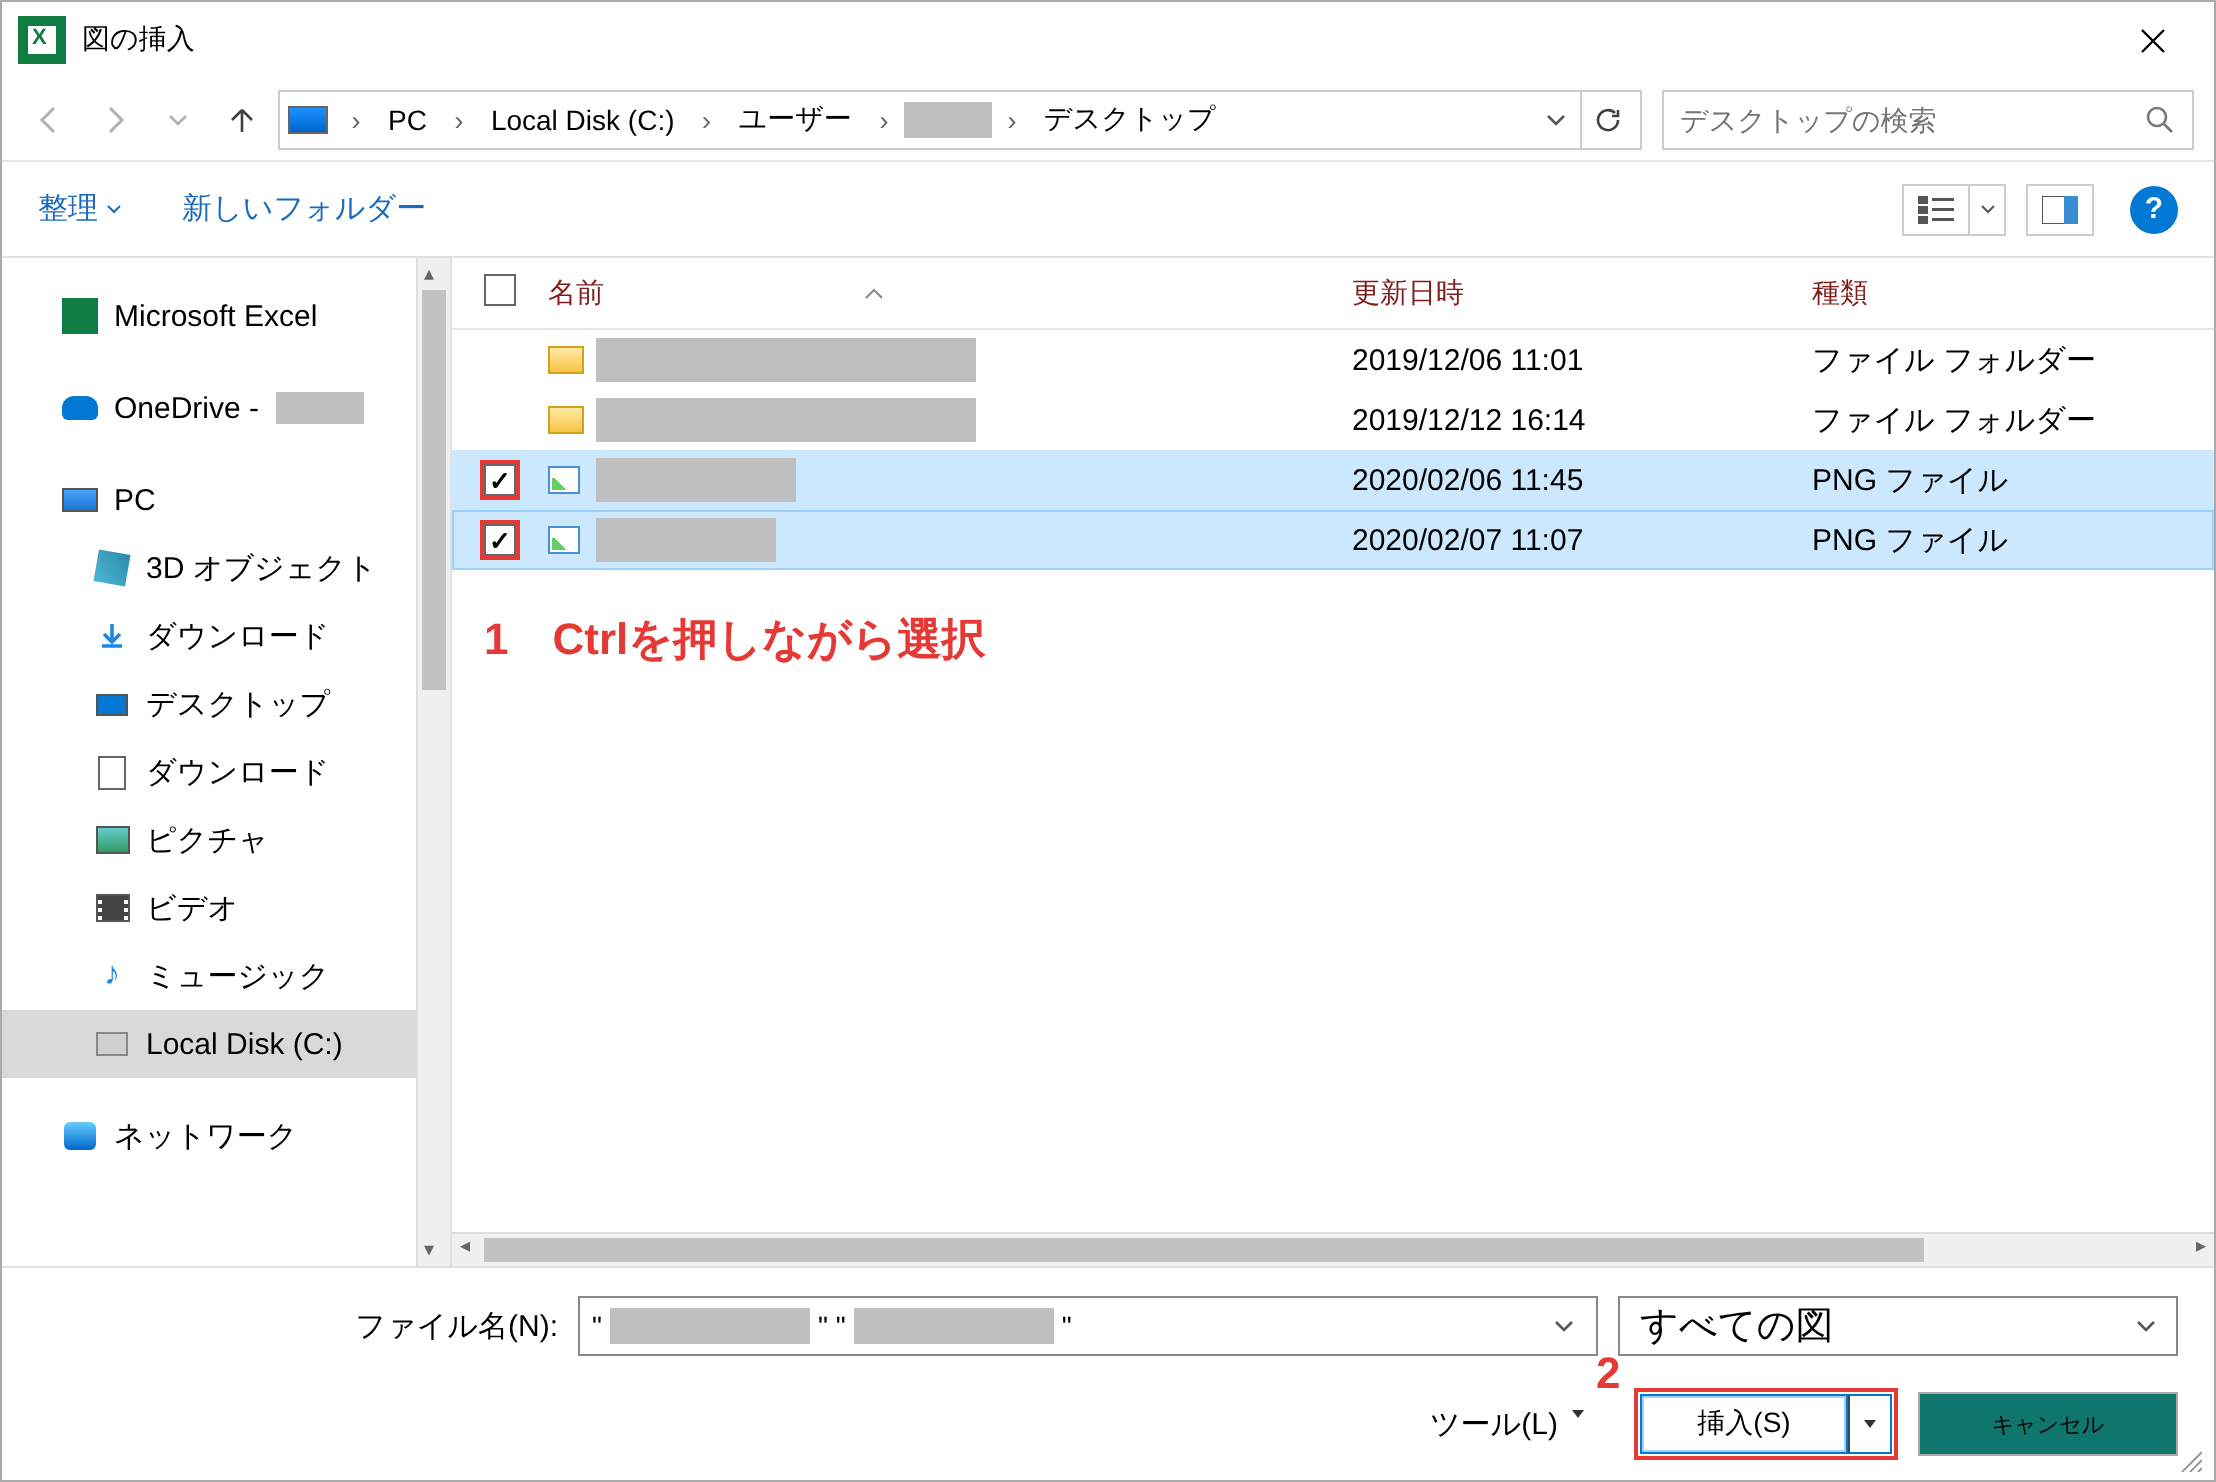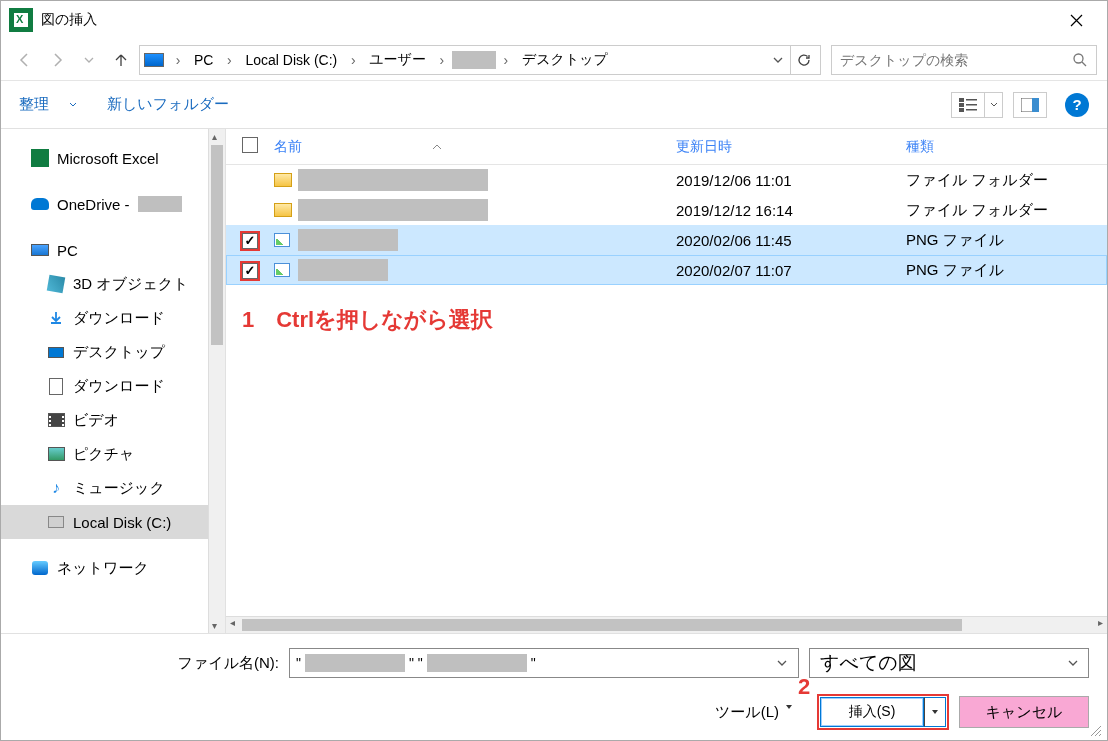--- a/index.html
+++ b/index.html
@@ -27,21 +27,21 @@
 .addr-redacted { width: 44px; height: 18px; background: #bfbfbf; }
 .addr-spacer { flex: 1; }
 .addr-drop { width: 20px; display: flex; align-items: center; justify-content: center; color: #555; }
 .refresh-btn { display: flex; align-items: center; justify-content: center; width: 26px; border-left: 1px solid #ccc; height: 100%; }
 .searchbox { width: 266px; height: 30px; border: 1px solid #ccc; display: flex; align-items: center; padding: 0 8px; color: #888; margin-left: 6px; }
 .searchbox input { border: none; outline: none; flex: 1; font-size: 14px; color: #888; }
 .search-icon { width: 16px; height: 16px; }
 
 
 .toolbar { height: 48px; display: flex; align-items: center; padding: 0 18px; border-bottom: 1px solid #e1e1e1; }
-.tb-item { display: flex; align-items: center; gap: 20px; color: #1a6bbf; cursor: pointer; font-size: 15px; }
+.tb-item { display: flex; align-items: center; gap: 4px; color: #1a6bbf; cursor: pointer; font-size: 15px; }
 .tb-new { margin-left: 30px; }
 .tb-spacer { flex: 1; }
 .tb-view { width: 34px; height: 26px; border: 1px solid #ccc; display: flex; align-items: center; justify-content: center; }
 .tb-view-drop { width: 18px; height: 26px; border: 1px solid #ccc; border-left: none; display: flex; align-items: center; justify-content: center; }
 .tb-preview { width: 34px; height: 26px; border: 1px solid #ccc; display: flex; align-items: center; justify-content: center; margin-left: 10px; }
 .tb-help { width: 24px; height: 24px; border-radius: 50%; background: #0078d4; color: #fff; display: flex; align-items: center; justify-content: center; font-weight: bold; margin-left: 18px; font-size: 15px; }
 
 
 .body { flex: 1; display: flex; overflow: hidden; }
 .sidebar { width: 225px; display: flex; border-right: 1px solid #e1e1e1; }
@@ -67,21 +67,21 @@
 .icon-network { width: 16px; height: 14px; background: linear-gradient(180deg, #6cf, #06c); border-radius: 3px; }
 .tree-redacted { width: 44px; height: 16px; background: #bfbfbf; }
 
 .vscroll { width: 17px; background: #f0f0f0; border-left: 1px solid #ddd; position: relative; }
 .vscroll::before { content: "▴"; position: absolute; top: 2px; left: 3px; font-size: 10px; color: #666; }
 .vscroll::after { content: "▾"; position: absolute; bottom: 2px; left: 3px; font-size: 10px; color: #666; }
 .vscroll-thumb { position: absolute; top: 16px; left: 2px; right: 2px; height: 200px; background: #c2c2c2; }
 
 
 .filelist { flex: 1; display: flex; flex-direction: column; position: relative; }
-.columns { height: 36px; display: flex; align-items: center; border-bottom: 1px solid #e5e5e5; padding-left: 16px; font-size: 14px; color: #3b82f6; }
+.columns { height: 36px; display: flex; align-items: center; border-bottom: 1px solid #e5e5e5; padding-left: 16px; font-size: 14px; color: #7f1d1d; }
 .col-check { width: 32px; }
 .col-name { width: 402px; display: flex; align-items: center; gap: 10px; }
 .col-sort { display: inline-flex; }
 .col-date { width: 230px; }
 .col-type { flex: 1; }
 .checkbox { width: 16px; height: 16px; border: 1px solid #666; background: #fff; display: inline-flex; align-items: center; justify-content: center; }
 .checkbox.checked::after { content: "✓"; font-size: 13px; color: #000; font-weight: bold; }
 .checkbox.highlight { box-shadow: 0 0 0 2px #e53935; }
 
 .row { height: 30px; display: flex; align-items: center; padding-left: 16px; font-size: 15px; }
@@ -111,21 +111,21 @@
 .fn-input .redact { width: 100px; height: 18px; background: #bfbfbf; }
 .fn-drop { width: 20px; display: flex; align-items: center; justify-content: center; }
 .filter-select { width: 280px; height: 30px; border: 1px solid #888; display: flex; align-items: center; padding: 0 10px; justify-content: space-between; font-size: 19px; }
 
 .footer-row2 { display: flex; align-items: center; justify-content: flex-end; gap: 10px; position: relative; }
 .tools { display: flex; align-items: flex-start; gap: 6px; font-size: 15px; margin-right: 14px; }
 .annotation2 { color: #e53935; font-size: 22px; font-weight: bold; position: absolute; left: 779px; top: -20px; }
 .insert-btn-wrap { display: flex; border: 2px solid #e53935; padding: 1px; }
 .insert-btn { width: 104px; height: 30px; border: 1px solid #0078d4; display: flex; align-items: center; justify-content: center; box-shadow: inset 0 0 0 1px #9ecfff; font-size: 14px; }
 .insert-drop { width: 22px; height: 30px; border: 1px solid #0078d4; border-left: 1px solid #444; display: flex; align-items: center; justify-content: center; }
-.cancel-btn { width: 130px; height: 32px; border: 1px solid #aaa; background: #f9a8d4; display: flex; align-items: center; justify-content: center; font-size: 15px; }
+.cancel-btn { width: 130px; height: 32px; border: 1px solid #aaa; background: #0f766e; display: flex; align-items: center; justify-content: center; font-size: 11px; }
 .resize-grip { position: absolute; right: -12px; bottom: -6px; width: 12px; height: 12px; }
 </style>
 </head>
 <body>
 
 <div class="dialog">
 
   <div class="titlebar">
     <div class="app-icon">
         <div class="app-icon-inner"></div>
@@ -271,29 +271,29 @@
             <span>デスクトップ</span>
           </div>
         <div class="tree-item lvl2">
             <span class="icon">
               <span class="icon-doc"></span>
             </span>
             <span>ダウンロード</span>
           </div>
         <div class="tree-item lvl2">
             <span class="icon">
+              <span class="icon-pic"></span>
+            </span>
+            <span>ピクチャ</span>
+          </div>
+        <div class="tree-item lvl2">
+            <span class="icon">
               <span class="icon-video"></span>
             </span>
             <span>ビデオ</span>
-          </div>
-        <div class="tree-item lvl2">
-            <span class="icon">
-              <span class="icon-pic"></span>
-            </span>
-            <span>ピクチャ</span>
           </div>
         <div class="tree-item lvl2">
             <span class="icon icon-music">♪</span>
             <span>ミュージック</span>
           </div>
         <div class="tree-item lvl2 selected">
             <span class="icon">
               <span class="icon-disk"></span>
             </span>
             <span>Local Disk (C:)</span>

